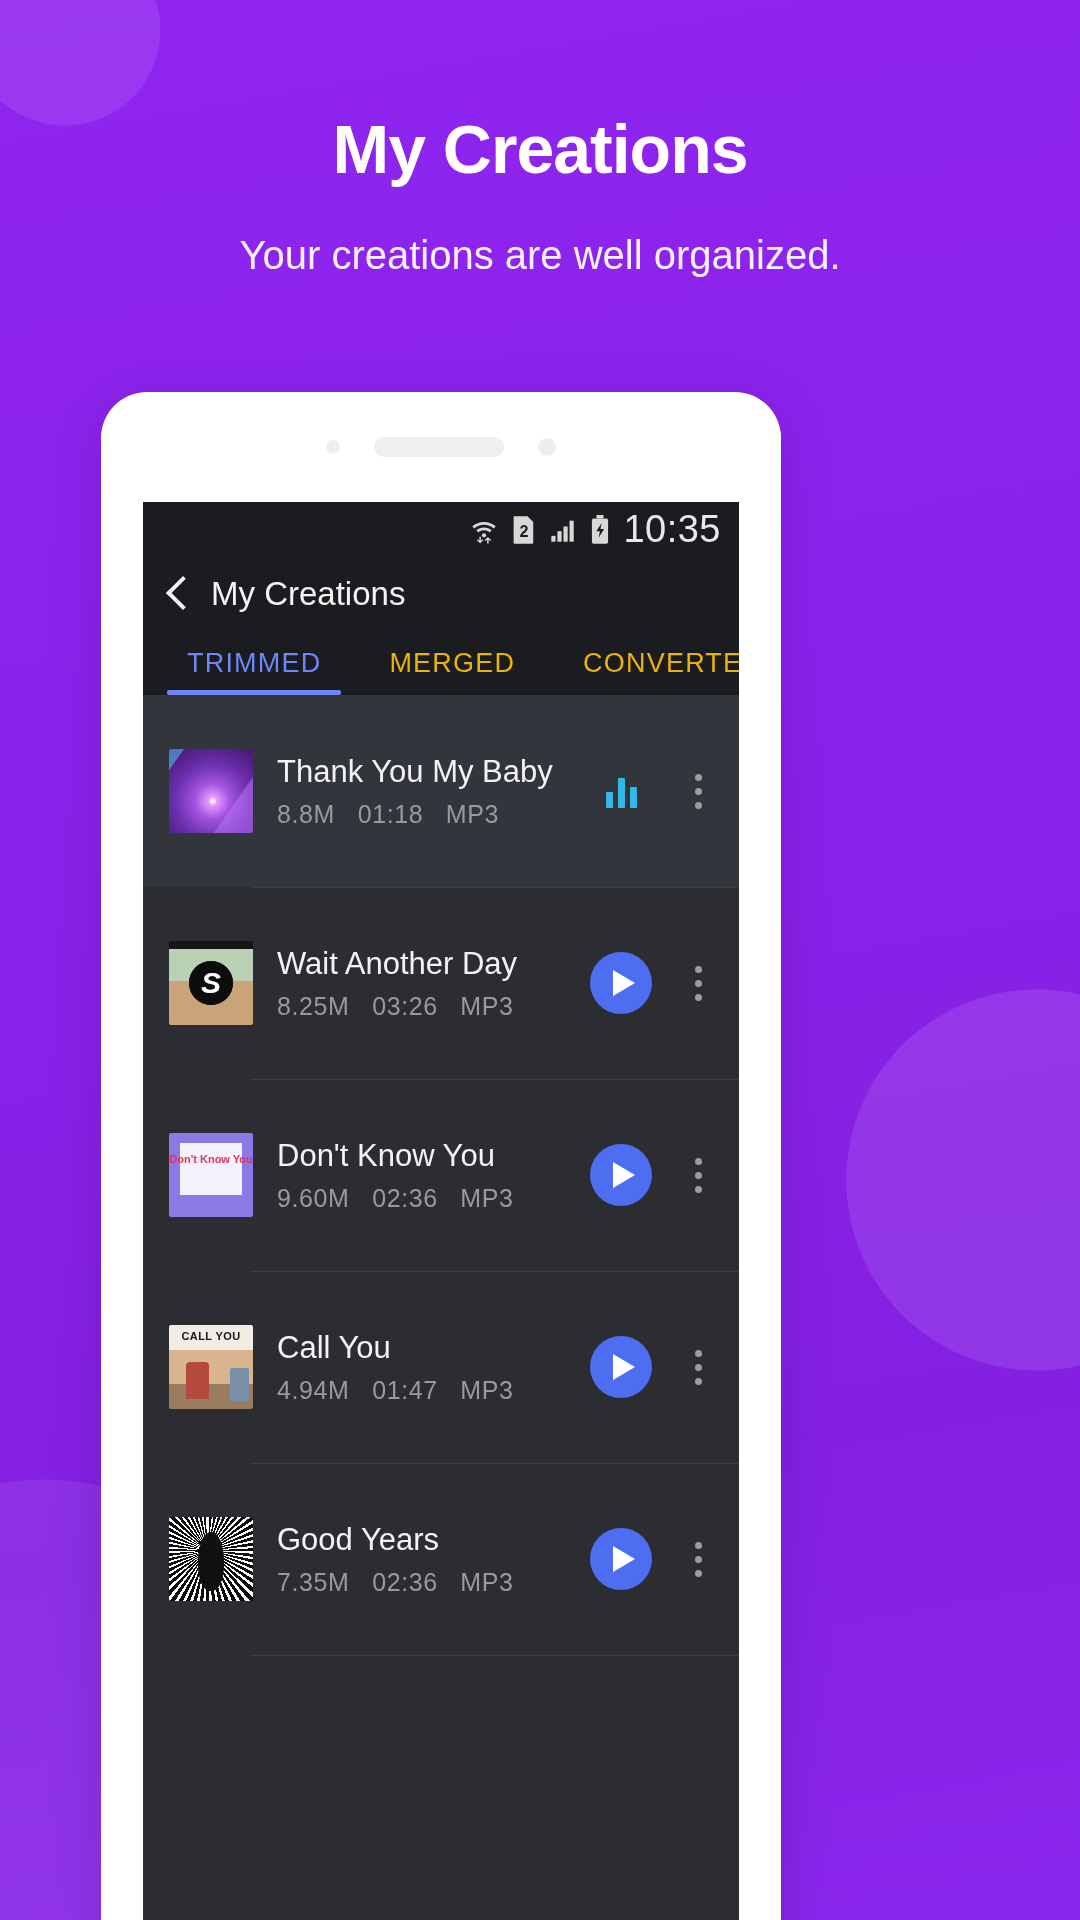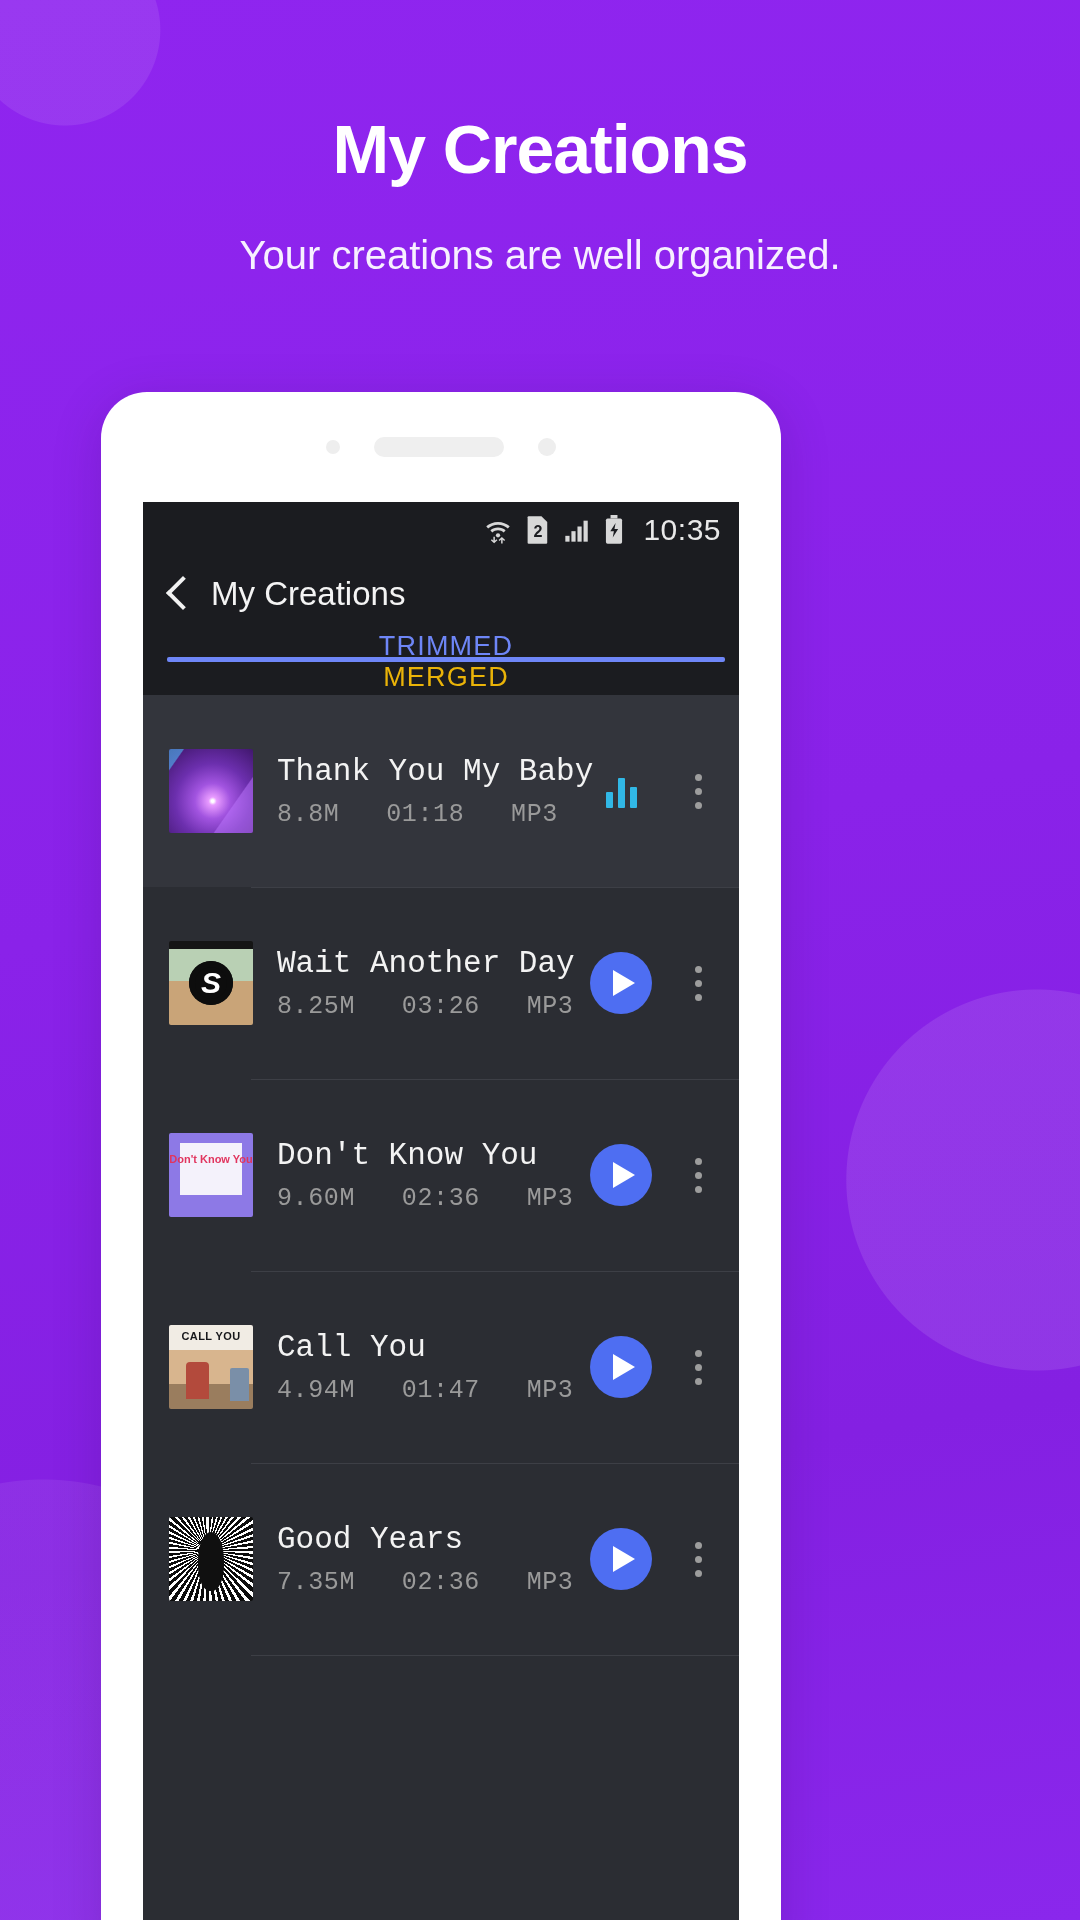--- a/index.html
+++ b/index.html
@@ -58,40 +58,40 @@
     overflow:hidden;
   }
 
   
   #statusbar{
     height:55px; background:#1b1c20;
     display:flex; align-items:center; justify-content:flex-end;
     padding-right:18px; gap:12px;
   }
   .sb-icon{ display:flex; align-items:center; }
-  #clock{ color:#e9e9e9; font-size:30px; letter-spacing:0.5px; margin-left:6px; }
+  #clock{ color:#e9e9e9; font-size:38px; letter-spacing:0.5px; margin-left:0; }
 
   
   #appbar{
     height:74px; background:#1b1c20;
     display:flex; align-items:center; padding-left:22px; gap:22px;
   }
   #back-chevron{ width:24px; height:34px; position:relative; flex:none; }
   #back-chevron:before{
     content:""; position:absolute; left:6px; top:4px;
     width:20px; height:20px; border-left:4px solid #f2f2f2; border-bottom:4px solid #f2f2f2;
     transform:rotate(45deg);
   }
   #appbar-title{ color:#f4f4f4; font-size:33px; }
 
   
   #tabs{
     height:64px; background:#1b1c20;
     display:flex; align-items:stretch; padding-left:10px;
-    position:relative; overflow:hidden;flex-direction:column;
+    position:relative; overflow:hidden;
   }
   .tab{
     display:flex; align-items:center; justify-content:center;
     padding:0 34px; color:#eab308; font-size:27px; letter-spacing:1.2px;
     white-space:nowrap; position:relative;
   }
   .tab.active{ color:#6e86f7; }
   .tab.active:after{
     content:""; position:absolute; left:14px; right:14px; bottom:0;
     height:5px; background:#6e86f7; border-radius:2px;
@@ -106,21 +106,21 @@
   .row.current{ background:#33353c; }
   .row .divider{
     position:absolute; left:108px; right:0; top:0; height:1px; background:#3d3f46;
   }
   .row:first-child .divider{ display:none; }
 
   .thumb{
     width:84px; height:84px; flex:none; border-radius:2px;
     overflow:hidden; position:relative; background:#111;
   }
-  .meta{ flex:1; padding-left:24px; min-width:0;font-family:Liberation Mono, monospace; }
+  .meta{ flex:1; padding-left:24px; min-width:0; }
   .title{ color:#f3f3f3; font-size:31px; line-height:1.25; white-space:nowrap; }
   .sub{ color:#9a9a9a; font-size:25px; margin-top:9px; letter-spacing:0.6px; white-space:nowrap; }
 
   .action{ width:92px; display:flex; align-items:center; justify-content:center; flex:none; }
   .play-btn{
     width:62px; height:62px; border-radius:50%; background:#4e6ef2;
     display:flex; align-items:center; justify-content:center;
   }
   .play-btn:after{
     content:""; width:0; height:0; margin-left:6px;

